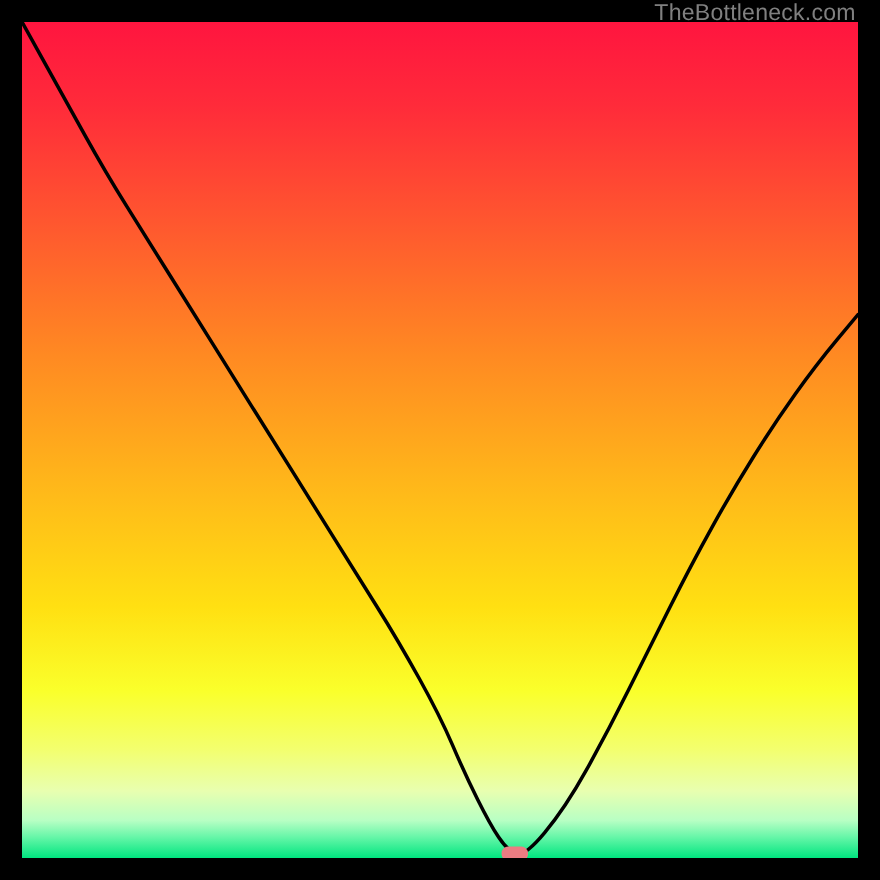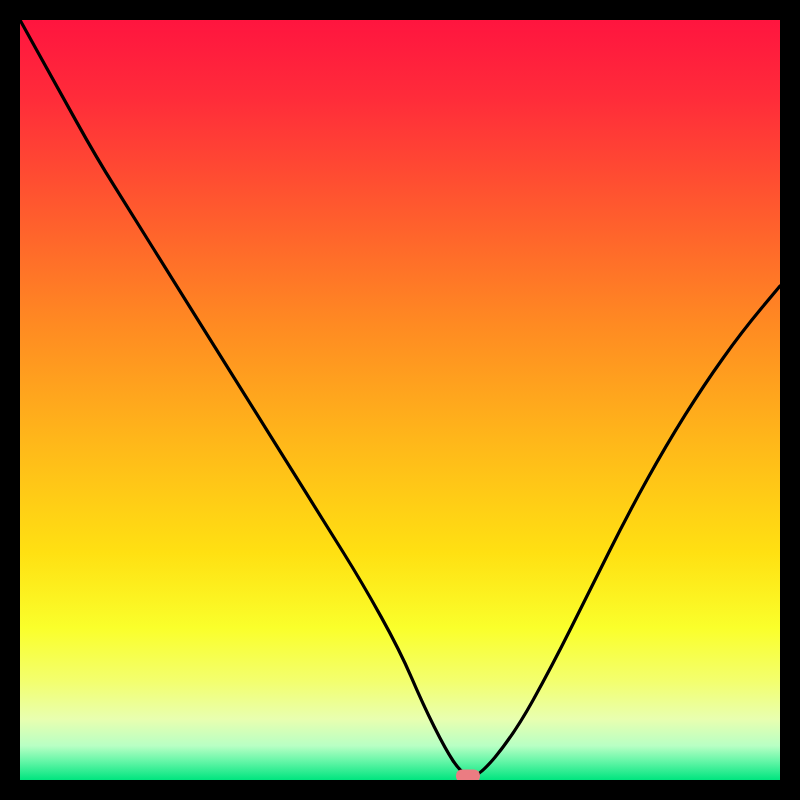--- a/index.html
+++ b/index.html
@@ -76,13 +76,14 @@
       <rect x="0" y="0" width="760" height="760" fill="url(#bg-grad)"></rect>
     </svg>
 
     <svg class="curve-svg" viewBox="0 0 760 760" preserveAspectRatio="none">
       <path id="curve-path" d="M 0.0 0.0 Q 0.0 0.0 19.0 34.2 Q 38.0 68.4 57.0 102.6 Q 76.0 136.8 95.0 167.2 Q 114.0 197.6 133.0 228.0 Q 152.0 258.4 171.0 288.8 Q 190.0 319.2 209.0 349.6 Q 228.0 380.0 247.0 410.4 Q 266.0 440.8 285.0 471.2 Q 304.0 501.6 323.0 532.0 Q 342.0 562.4 361.0 596.6 Q 380.0 630.8 391.4 657.4 Q 402.8 684.0 414.2 706.8 Q 425.6 729.6 433.2 741.0 Q 440.8 752.4 448.4 756.2 Q 456.0 760.0 475.0 737.2 Q 494.0 714.4 513.0 680.2 Q 532.0 646.0 551.0 608.0 Q 570.0 570.0 589.0 532.0 Q 608.0 494.0 627.0 459.8 Q 646.0 425.6 665.0 395.2 Q 684.0 364.8 703.0 338.2 Q 722.0 311.6 741.0 288.8 T 760.0 266.0" fill="none" stroke-width="3.2" stroke-linecap="round" stroke-linejoin="round" stroke="#000000"></path>
     </svg>
 
     <div id="marker" class="marker" style="left: 448.4px; top: 756.2px; background: rgb(235, 124, 130);"></div>
   </div>
 
+  <div class="watermark">TheBottleneck.com</div>
 </div>
 
 </body></html>

